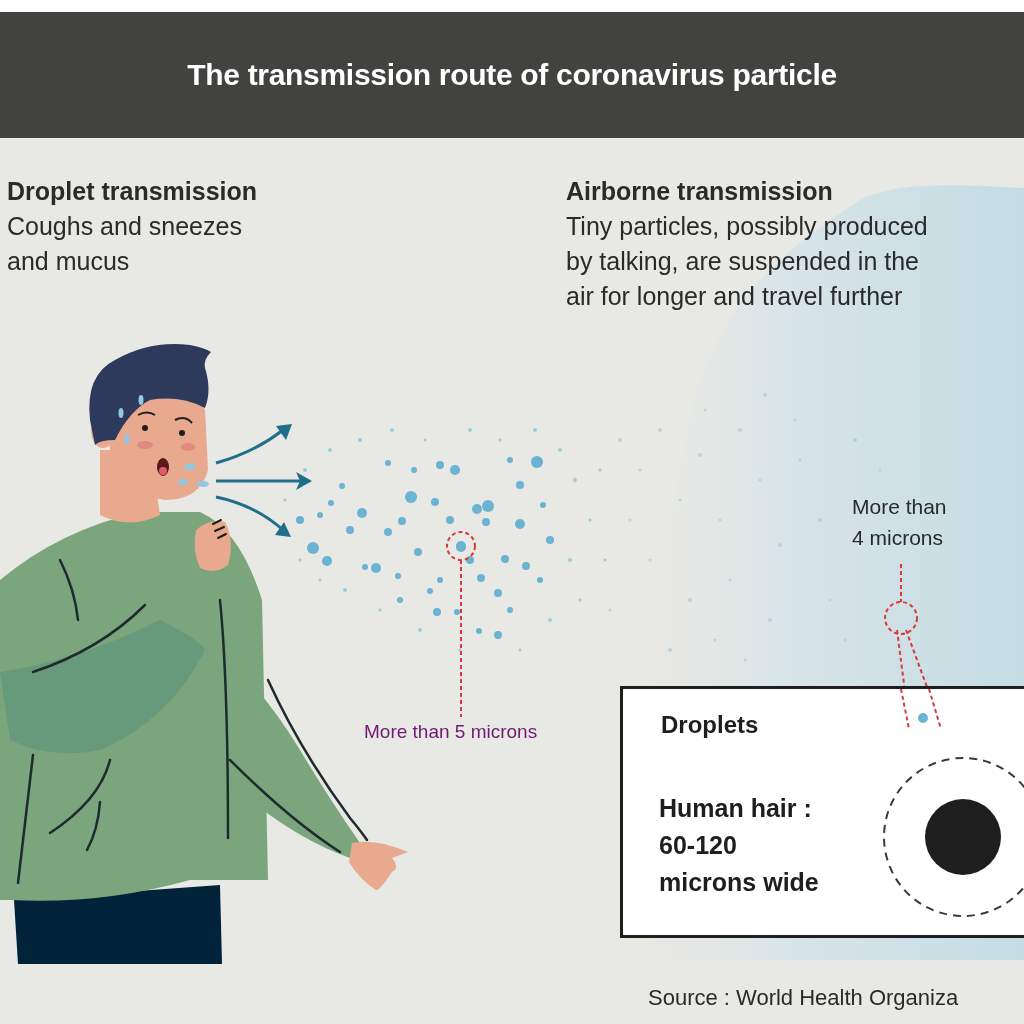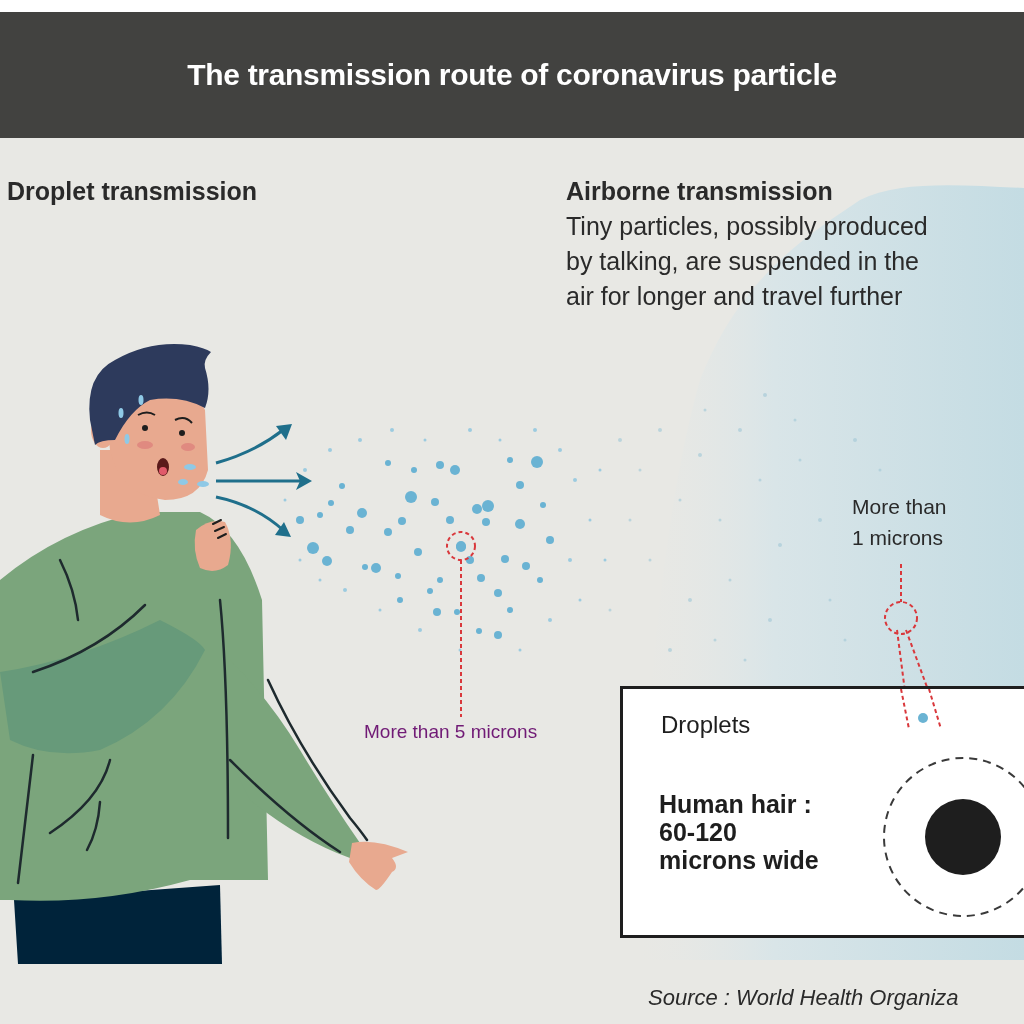--- a/index.html
+++ b/index.html
@@ -30,28 +30,28 @@
     position:absolute; left:364px; top:583px; font-size:19px; color:#701a75;
   }
   .label-less {
     position:absolute; left:852px; top:353px; font-size:21px; line-height:31px; color:#2a2a2a;
   }
   .box {
     position:absolute; left:620px; top:548px; width:420px; height:246px;
     background:#ffffff; border:3px solid #1e1e1e; border-right:none;
   }
   .box .b-title {
-    position:absolute; left:38px; top:22px; font-size:24px; font-weight:normal; color:#1e1e1e;
+    position:absolute; left:38px; top:22px; font-size:24px; font-weight:bold; color:#1e1e1e;
   }
   .box .b-hair {
-    position:absolute; left:36px; top:101px; font-size:25px; line-height:28px;
+    position:absolute; left:36px; top:101px; font-size:25px; line-height:37px;
     font-weight:bold; color:#1e1e1e; white-space:pre-line;
   }
   .source {
-    position:absolute; left:648px; top:985px; font-size:22px; font-style:italic;
+    position:absolute; left:648px; top:985px; font-size:22px; 
     color:#2a2a2a; white-space:nowrap;
   }
 </style>
 </head>
 <body>
 
 <div class="header">
   <h1>The transmission route of coronavirus particle</h1>
 </div>
 
@@ -249,34 +249,36 @@
       <g stroke="#1e1e1e" stroke-width="2" stroke-linecap="round">
         <line x1="213" y1="524" x2="221" y2="520"></line>
         <line x1="215" y1="531" x2="224" y2="527"></line>
         <line x1="218" y1="538" x2="226" y2="534"></line>
       </g>
     </g>
   </svg>
 
   <div class="textblock tb-droplet">
     <div class="title">Droplet transmission</div>
+    <div>Coughs and sneezes</div>
+    <div>and mucus</div>
   </div>
 
   <div class="textblock tb-airborne">
     <div class="title">Airborne transmission</div>
     <div>Tiny particles, possibly produced</div>
     <div>by talking, are suspended in the</div>
     <div>air for longer and travel further</div>
   </div>
 
   <div class="label-more">More than 5 microns</div>
 
   <div class="label-less">
     <div>More than</div>
-    <div>1 microns</div>
+    <div>4 microns</div>
   </div>
 
   <div class="box">
     <div class="b-title">Droplets</div>
     <div class="b-hair">Human hair :
 60-120
 microns wide</div>
     <svg style="position:absolute;left:0;top:0;" width="420" height="246">
       <line x1="278" y1="0" x2="286" y2="40" stroke="#d9383c" stroke-width="2" stroke-dasharray="4 3"></line>
       <line x1="306" y1="0" x2="318" y2="40" stroke="#d9383c" stroke-width="2" stroke-dasharray="4 3"></line>

